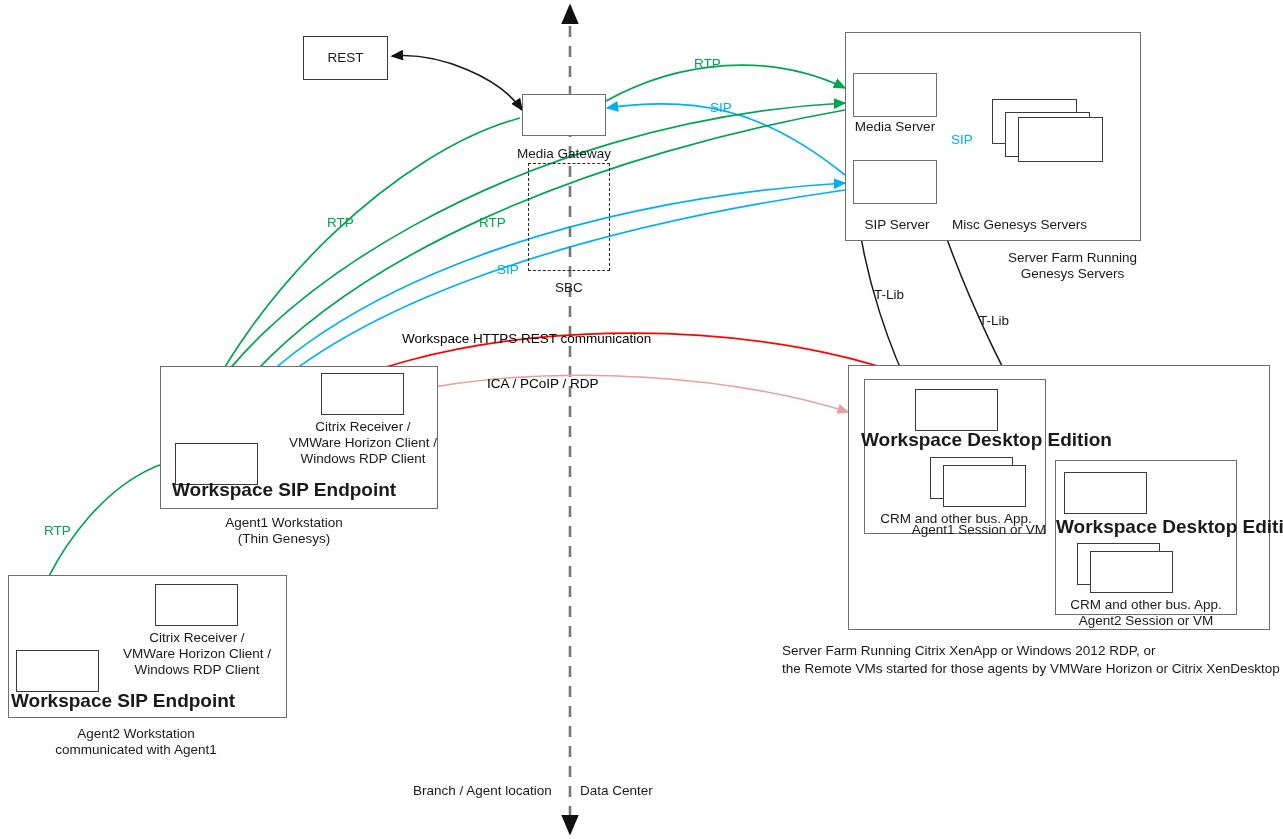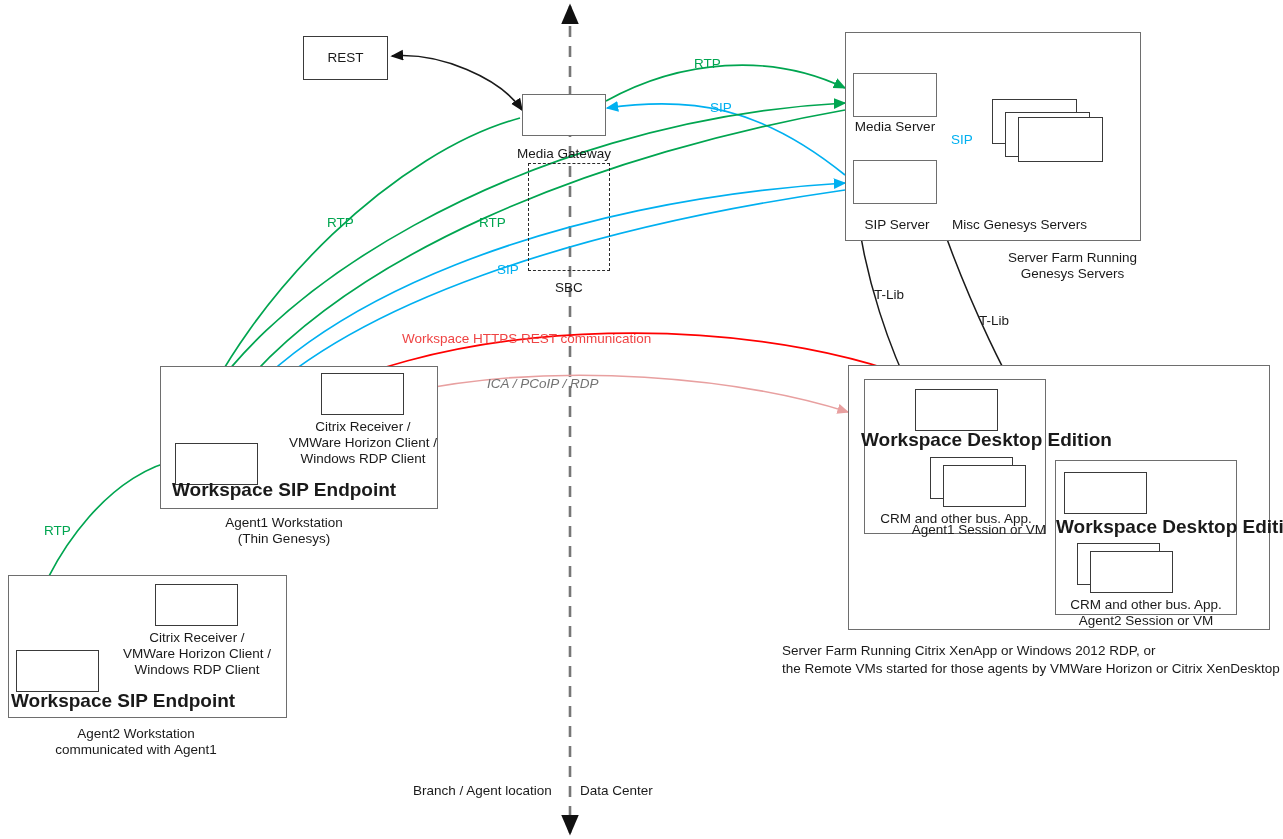--- a/index.html
+++ b/index.html
@@ -57,22 +57,22 @@
   }
   .edge-lbl {
     position: absolute;
     font-family: "Liberation Sans", sans-serif;
     font-size: 13.5px;
     white-space: pre;
     line-height: 16px;
   }
   .c-green { color: #00A550; }
   .c-blue  { color: #00B0F0; }
-  .c-red   { color: #ef4444; }
-  .c-pink  { color: #737373; font-style: italic; }
+  .c-red   { color: #000000; }
+  .c-pink  { color: #000000; }
   .c-black { color: #1a1a1a; }
   .sbc-dashed {
     position: absolute;
     border: 1.6px dashed #2a2a2a;
     background: transparent;
     box-sizing: border-box;
   }
 </style>
 </head>
 <body>

